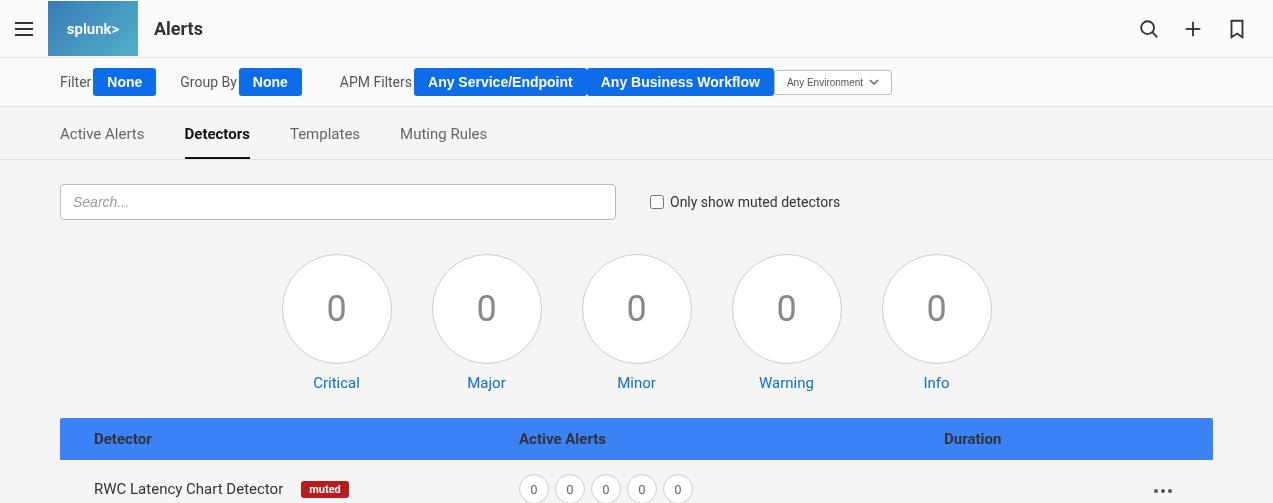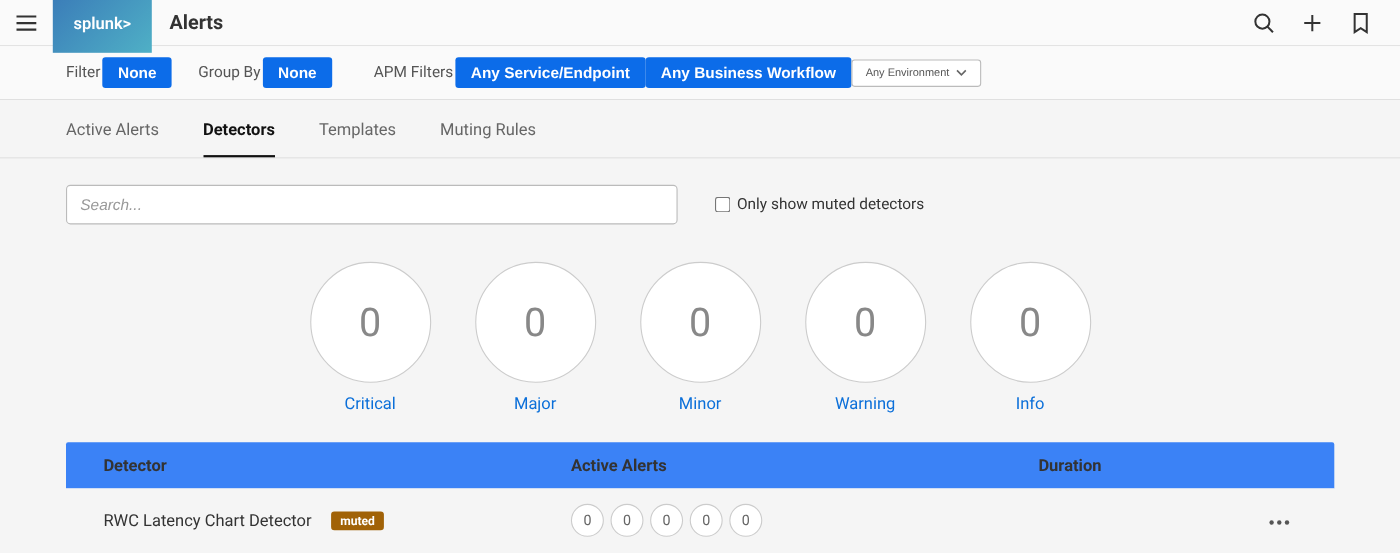--- a/index.html
+++ b/index.html
@@ -1,18 +1,18 @@
 <!DOCTYPE html>
 <html><head>
   <meta charset="utf-8">
   <style>
     * { box-sizing: border-box; margin: 0; padding: 0; }
     body { font-family: -apple-system, BlinkMacSystemFont, "Segoe UI", Roboto, Helvetica, Arial, sans-serif; background: #f5f5f5; color: #333; width: 1273px; }
     
-    .topbar { height: 42px; background: #fafafa; border-bottom: 1px solid #e0e0e0; display: flex; align-items: center; padding: 0 16px 0 0; }
+    .topbar { height: 58px; background: #fafafa; border-bottom: 1px solid #e0e0e0; display: flex; align-items: center; padding: 0 16px 0 0; }
     .hamburger { width: 48px; display: flex; justify-content: center; align-items: center; cursor: pointer; height: 100%; }
     .hamburger svg { width: 24px; height: 24px; }
     .logo { width: 90px; height: 55px; background: linear-gradient(135deg, #3a7bb8 0%, #4fb0c6 100%); display: flex; align-items: center; justify-content: center; color: white; font-weight: 600; font-size: 15px; }
     .page-title { font-size: 18px; font-weight: 700; margin-left: 16px; }
     .topbar-spacer { flex: 1; }
     .topbar-icon { width: 40px; height: 40px; display: flex; align-items: center; justify-content: center; cursor: pointer; margin-left: 4px; }
     .topbar-icon svg { width: 22px; height: 22px; stroke: #333; }
 
     .filterbar { height: 49px; background: #fafafa; border-bottom: 1px solid #e0e0e0; display: flex; align-items: center; padding: 0 60px; }
     .filter-label { font-size: 14px; color: #555; margin-right: 2px; }
@@ -38,21 +38,21 @@
     .summary-circle { width: 110px; height: 110px; border: 1px solid #ccc; border-radius: 50%; display: flex; align-items: center; justify-content: center; font-size: 36px; font-weight: 400; color: #888; background: white; cursor: pointer; }
     .summary-label { font-size: 15px; color: #0b6fd9; cursor: pointer; }
 
     .detector-table { margin: 16px 60px 0; }
     .table-header { display: flex; background: #3b82f6; padding: 12px 34px; font-size: 15px; font-weight: 700; color: #333; border-radius: 2px 2px 0 0; }
     .col-detector { width: 425px; }
     .col-active { width: 425px; }
     .col-duration { flex: 1; }
     .table-row { display: flex; align-items: center; padding: 14px 34px; font-size: 15px; background: #f5f5f5; }
     .detector-name { display: flex; align-items: center; gap: 18px; width: 425px; }
-    .muted-badge { background: #a16207; color: white; font-size: 11px; font-weight: 700; padding: 2px 8px; border-radius: 3px; }
+    .muted-badge { background: #b91c1c; color: white; font-size: 11px; font-weight: 700; padding: 2px 8px; border-radius: 3px; }
     .active-alerts-cell { width: 425px; display: flex; gap: 6px; }
     .alert-mini { width: 30px; height: 30px; border: 1px solid #ccc; border-radius: 50%; display: flex; align-items: center; justify-content: center; font-size: 13px; color: #666; background: white; }
     .duration-cell { flex: 1; display: flex; align-items: center; }
     .row-menu { cursor: pointer; padding: 0 6px; }
     .row-menu svg { width: 20px; height: 6px; }
 
     .chevron-down { display: inline-block; }
   </style>
 </head>
 <body>

